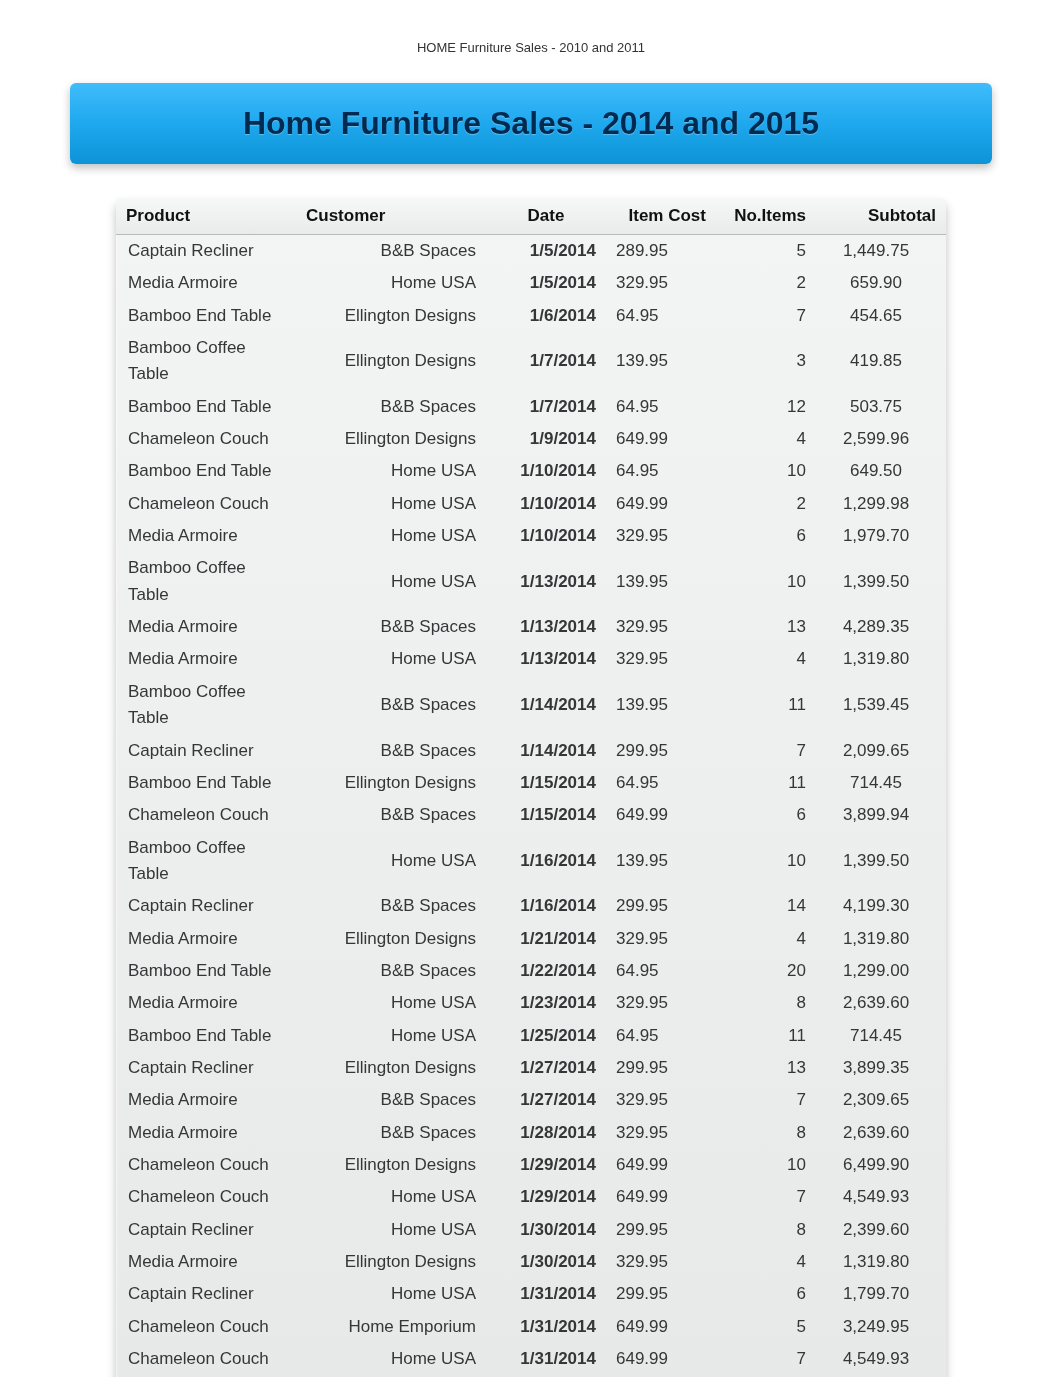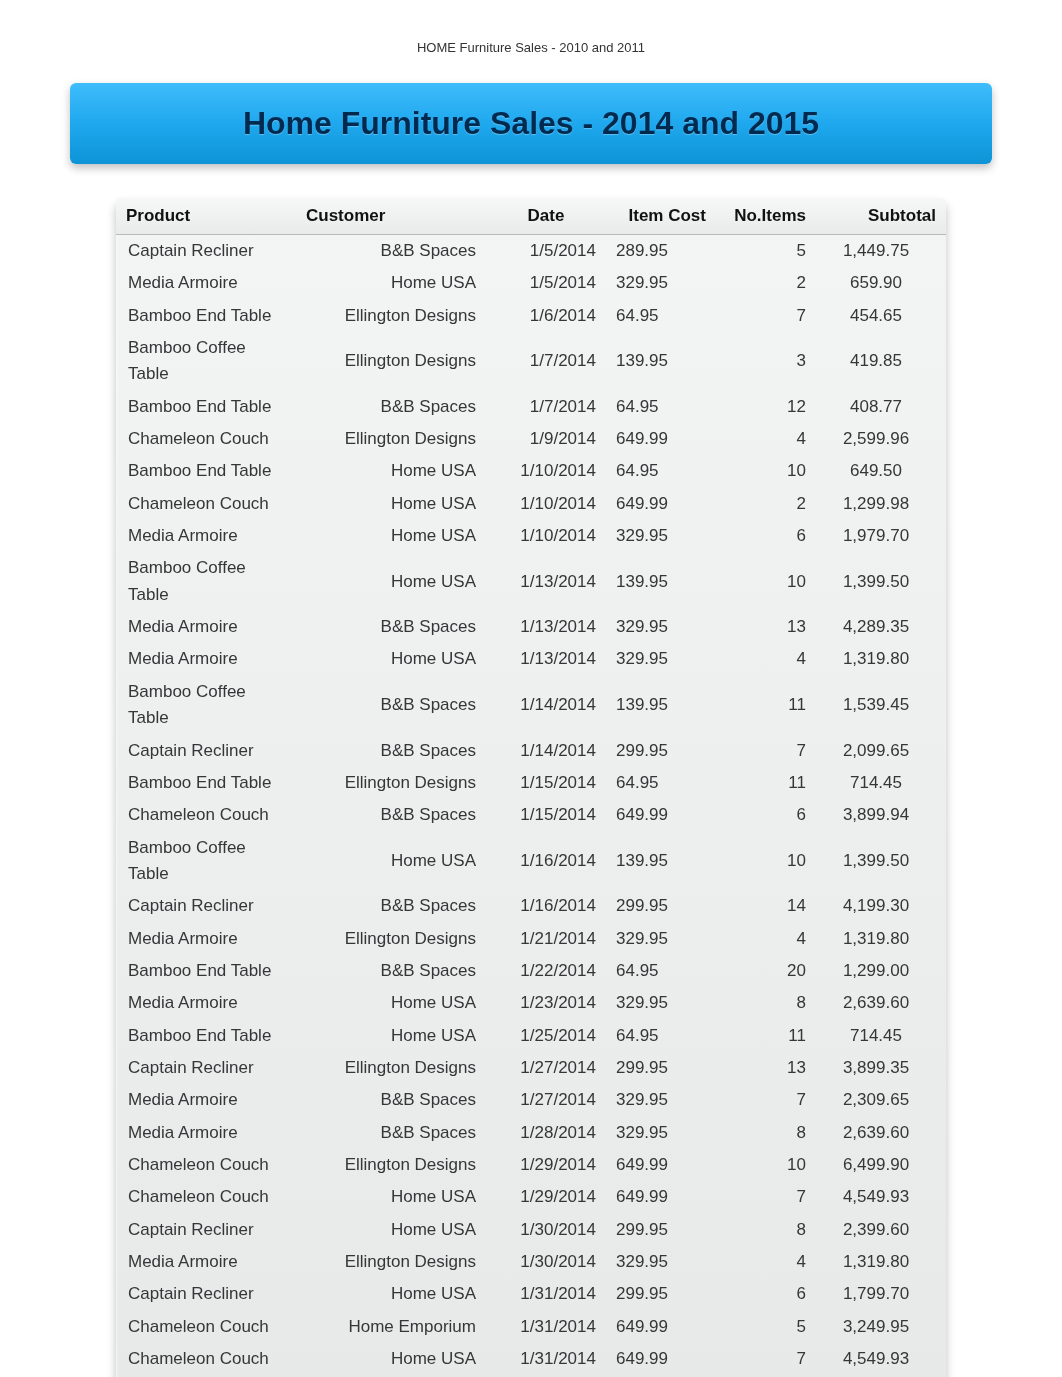--- a/index.html
+++ b/index.html
@@ -57,21 +57,21 @@
   th.col-date { text-align: center; }
   tbody td {
     font-size: 17px;
     color: #353637;
     padding: 3px 10px;
     vertical-align: middle;
     line-height: 1.55;
   }
   td.c-product { width: 180px; padding-left: 12px; }
   td.c-customer { width: 190px; text-align: right; }
-  td.c-date { width: 120px; text-align: right; }
+  td.c-date { width: 120px; text-align: right; font-weight: bold; }
   td.c-cost { width: 110px; text-align: left; }
   td.c-items { width: 100px; text-align: right; }
   td.c-sub { width: 130px; text-align: center; padding-right: 20px; }
 </style>
 </head>
 <body>
 
 <div class="page">
   <div class="doc-header">HOME Furniture Sales - 2010 and 2011</div>
 
@@ -122,21 +122,21 @@
           <td class="c-cost">139.95</td>
           <td class="c-items">3</td>
           <td class="c-sub">419.85</td>
         </tr>
         <tr>
           <td class="c-product">Bamboo End Table</td>
           <td class="c-customer">B&amp;B Spaces</td>
           <td class="c-date">1/7/2014</td>
           <td class="c-cost">64.95</td>
           <td class="c-items">12</td>
-          <td class="c-sub">408.77</td>
+          <td class="c-sub">503.75</td>
         </tr>
         <tr>
           <td class="c-product">Chameleon Couch</td>
           <td class="c-customer">Ellington Designs</td>
           <td class="c-date">1/9/2014</td>
           <td class="c-cost">649.99</td>
           <td class="c-items">4</td>
           <td class="c-sub">2,599.96</td>
         </tr>
         <tr>

